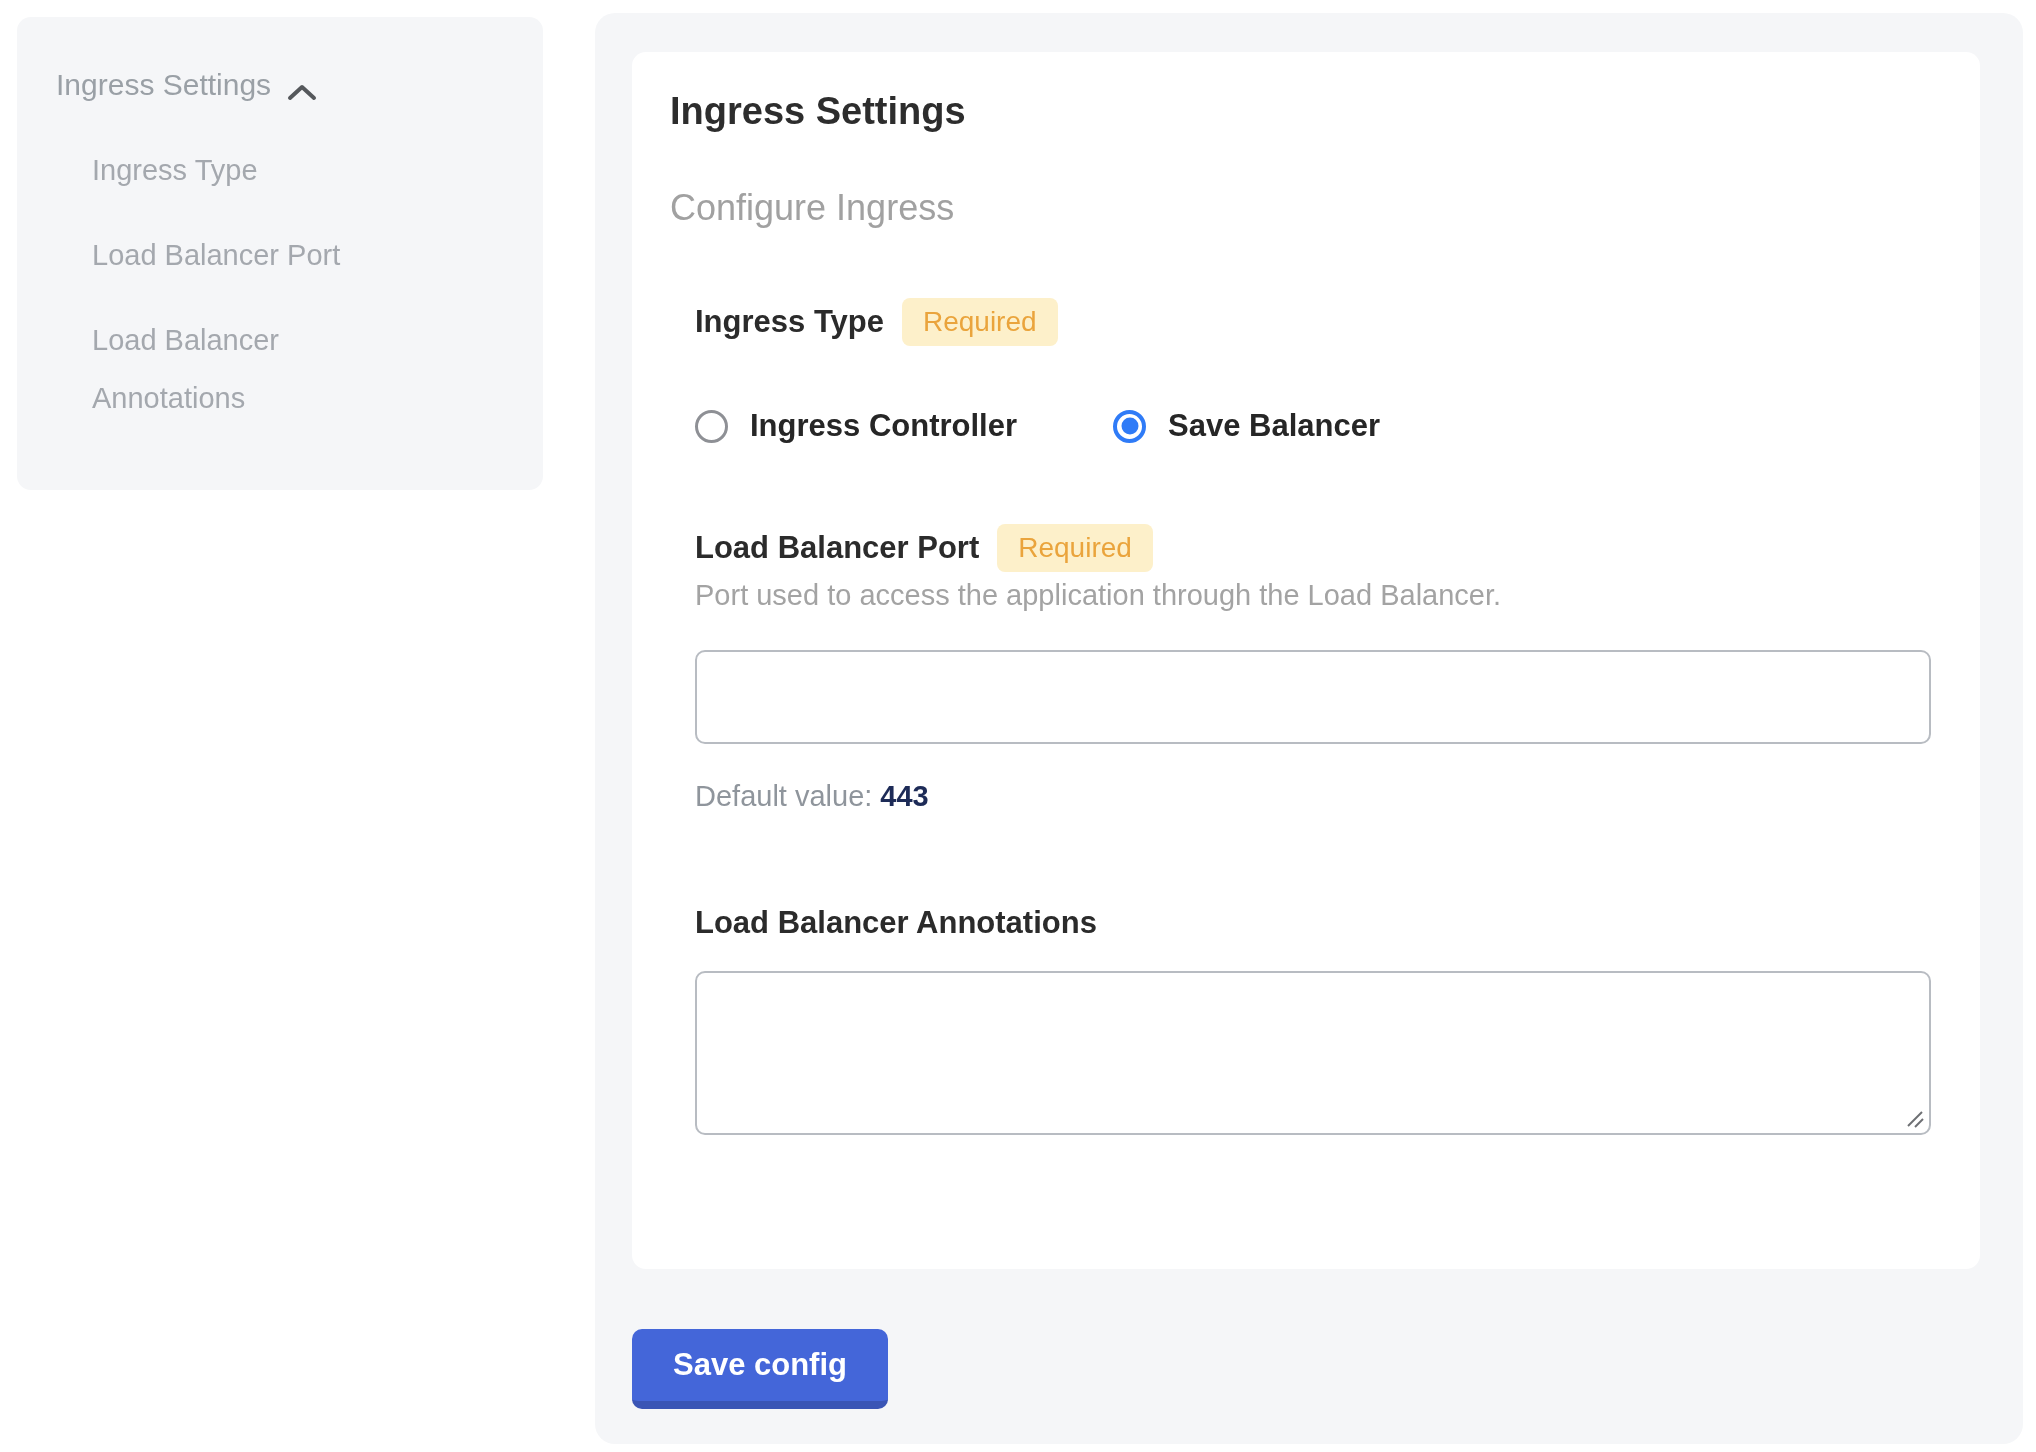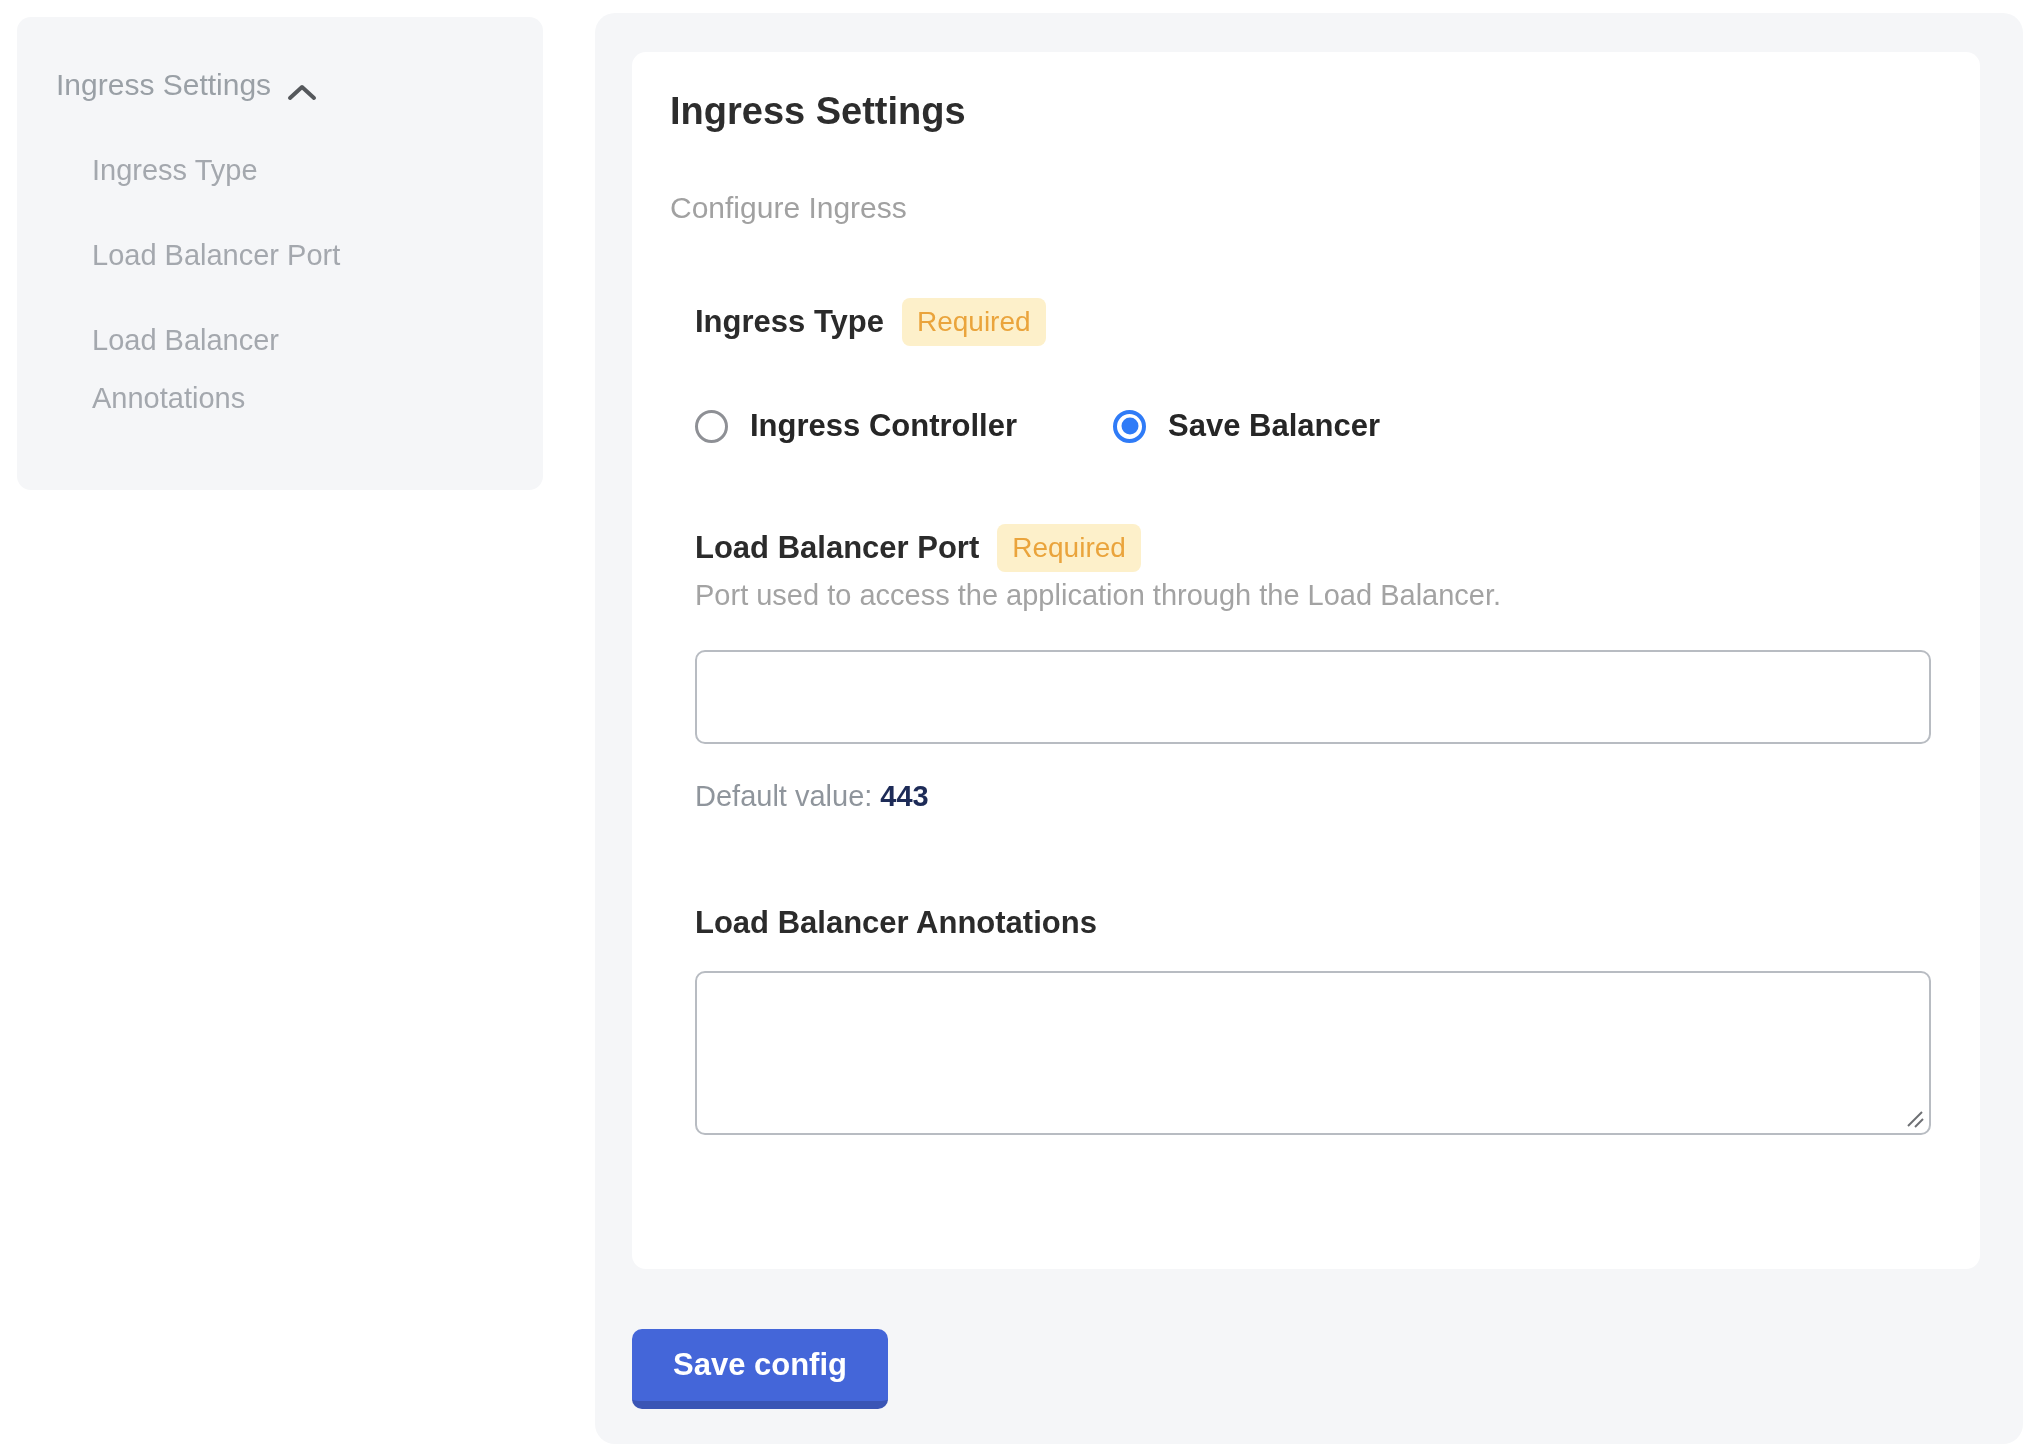--- a/index.html
+++ b/index.html
@@ -58,21 +58,21 @@
     padding: 36px 48px 0 38px;
   }
   .card-title {
     font-size: 38px;
     font-weight: 700;
     color: #2d2d2d;
     line-height: 46px;
   }
   .card-subtitle {
     margin-top: 56px;
-    font-size: 30px;
+    font-size: 36px;
     color: #a1a1a1;
     line-height: 36px;
   }
 
   .section { margin-left: 25px; }
   .section-1 { margin-top: 72px; }
   .section-2 { margin-top: 80px; }
   .section-3 { margin-top: 88px; }
 
   .label-row { display: flex; align-items: center; gap: 18px; }
@@ -80,21 +80,21 @@
     font-size: 31px;
     font-weight: 700;
     color: #2b2b2b;
     line-height: 44px;
   }
   .required-badge {
     background: #fdf0ca;
     color: #eaa43c;
     font-size: 28px;
     line-height: 30px;
-    padding: 9px 15px;
+    padding: 9px 21px;
     border-radius: 8px;
     text-align: right;
   }
   .field-desc {
     margin-top: 4px;
     font-size: 29px;
     color: #a3a3a3;
     line-height: 38px;
   }
 

